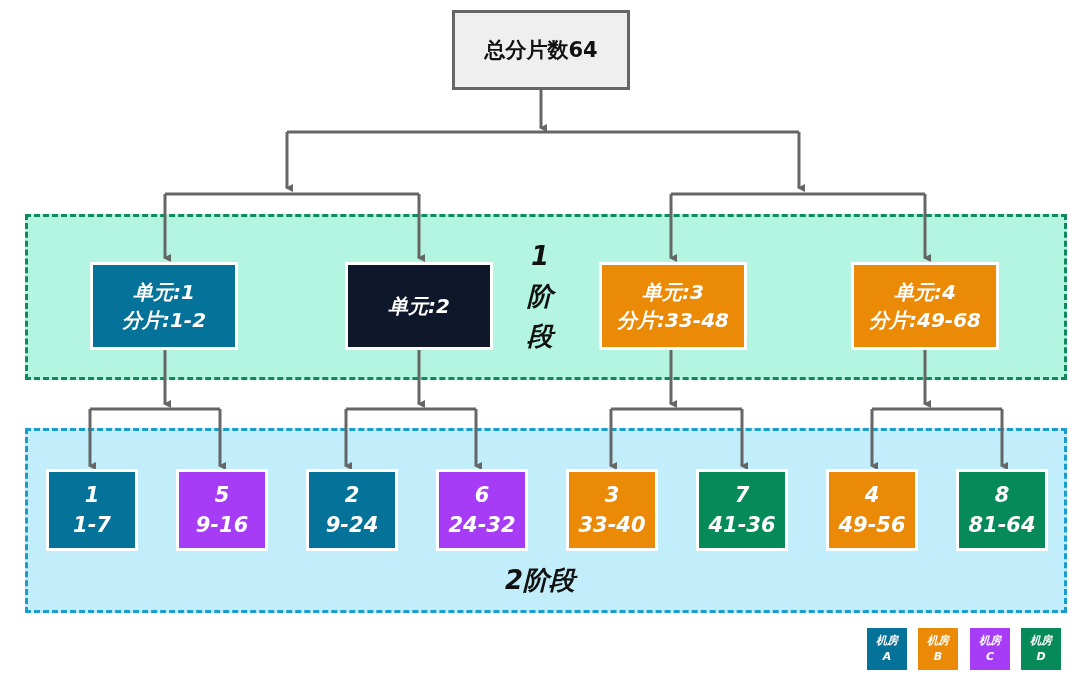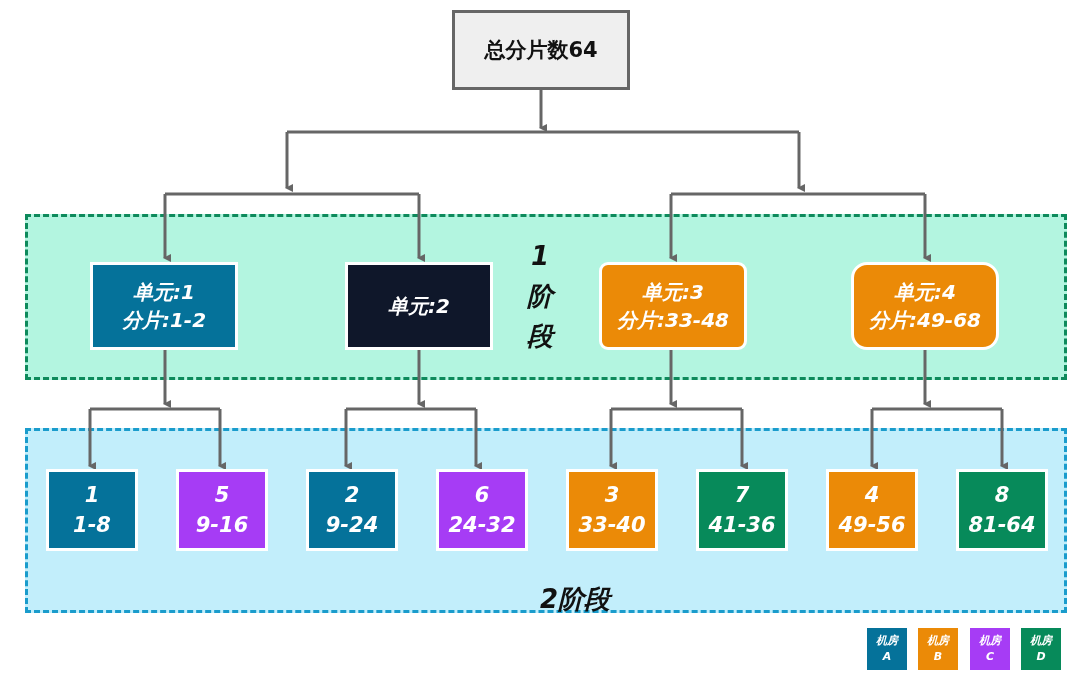--- a/index.html
+++ b/index.html
@@ -14,21 +14,21 @@
   .stage2{left:25px;top:428px;width:1042px;height:185px;background:#c2eefb;
     border:3px dashed #1a9ccc;box-sizing:border-box;}
   .unit{width:148px;height:88px;box-sizing:border-box;border:3px solid #fff;
     color:#fff;font-weight:bold;font-style:italic;font-size:20px;line-height:28px;
     display:flex;flex-direction:column;align-items:center;justify-content:center;}
   .shard{width:92px;height:82px;box-sizing:border-box;border:3px solid #fff;
     color:#fff;font-weight:bold;font-style:italic;font-size:21px;line-height:30px;
     display:flex;flex-direction:column;align-items:center;justify-content:center;}
   .stage-label{font-weight:bold;font-style:italic;color:#111;font-size:26px;}
   .s1label{left:520px;top:236px;width:40px;text-align:center;line-height:40px;}
-  .s2label{left:470px;top:582px;width:140px;text-align:right;}
+  .s2label{left:470px;top:563px;width:140px;text-align:center;}
   .legend{width:40px;height:42px;color:#fff;font-weight:bold;font-style:italic;font-size:11px;
     display:flex;flex-direction:column;align-items:center;justify-content:center;line-height:16px;}
   svg.lines{position:absolute;left:0;top:0;}
 </style>
 </head>
 <body>
 
 <div class="abs stage1"></div>
 <div class="abs stage2"></div>
 
@@ -79,33 +79,33 @@
 </div>
 
 <div id="units">
     <div class="abs unit" style="left: 90px; top: 262px; background: rgb(5, 114, 154);">
       <span>单元:1</span>
       <span>分片:1-2</span>
     </div>
     <div class="abs unit" style="left: 345px; top: 262px; background: #0f172a;">
       <span>单元:2</span>
     </div>
-    <div class="abs unit" style="left: 599px; top: 262px; background: rgb(235, 138, 7); border-radius: 9px;">
+    <div class="abs unit" style="left: 599px; top: 262px; background: rgb(235, 138, 7);">
       <span>单元:3</span>
       <span>分片:33-48</span>
     </div>
-    <div class="abs unit" style="left: 851px; top: 262px; background: rgb(235, 138, 7); border-radius: 16px;">
+    <div class="abs unit" style="left: 851px; top: 262px; background: rgb(235, 138, 7);">
       <span>单元:4</span>
       <span>分片:49-68</span>
     </div>
   </div>
 <div id="shards">
     <div class="abs shard" style="left: 46px; top: 469px; background: rgb(5, 114, 154);">
       <span>1</span>
-      <span>1-8</span>
+      <span>1-7</span>
     </div>
     <div class="abs shard" style="left: 176px; top: 469px; background: rgb(166, 60, 245);">
       <span>5</span>
       <span>9-16</span>
     </div>
     <div class="abs shard" style="left: 306px; top: 469px; background: rgb(5, 114, 154);">
       <span>2</span>
       <span>9-24</span>
     </div>
     <div class="abs shard" style="left: 436px; top: 469px; background: rgb(166, 60, 245);">

